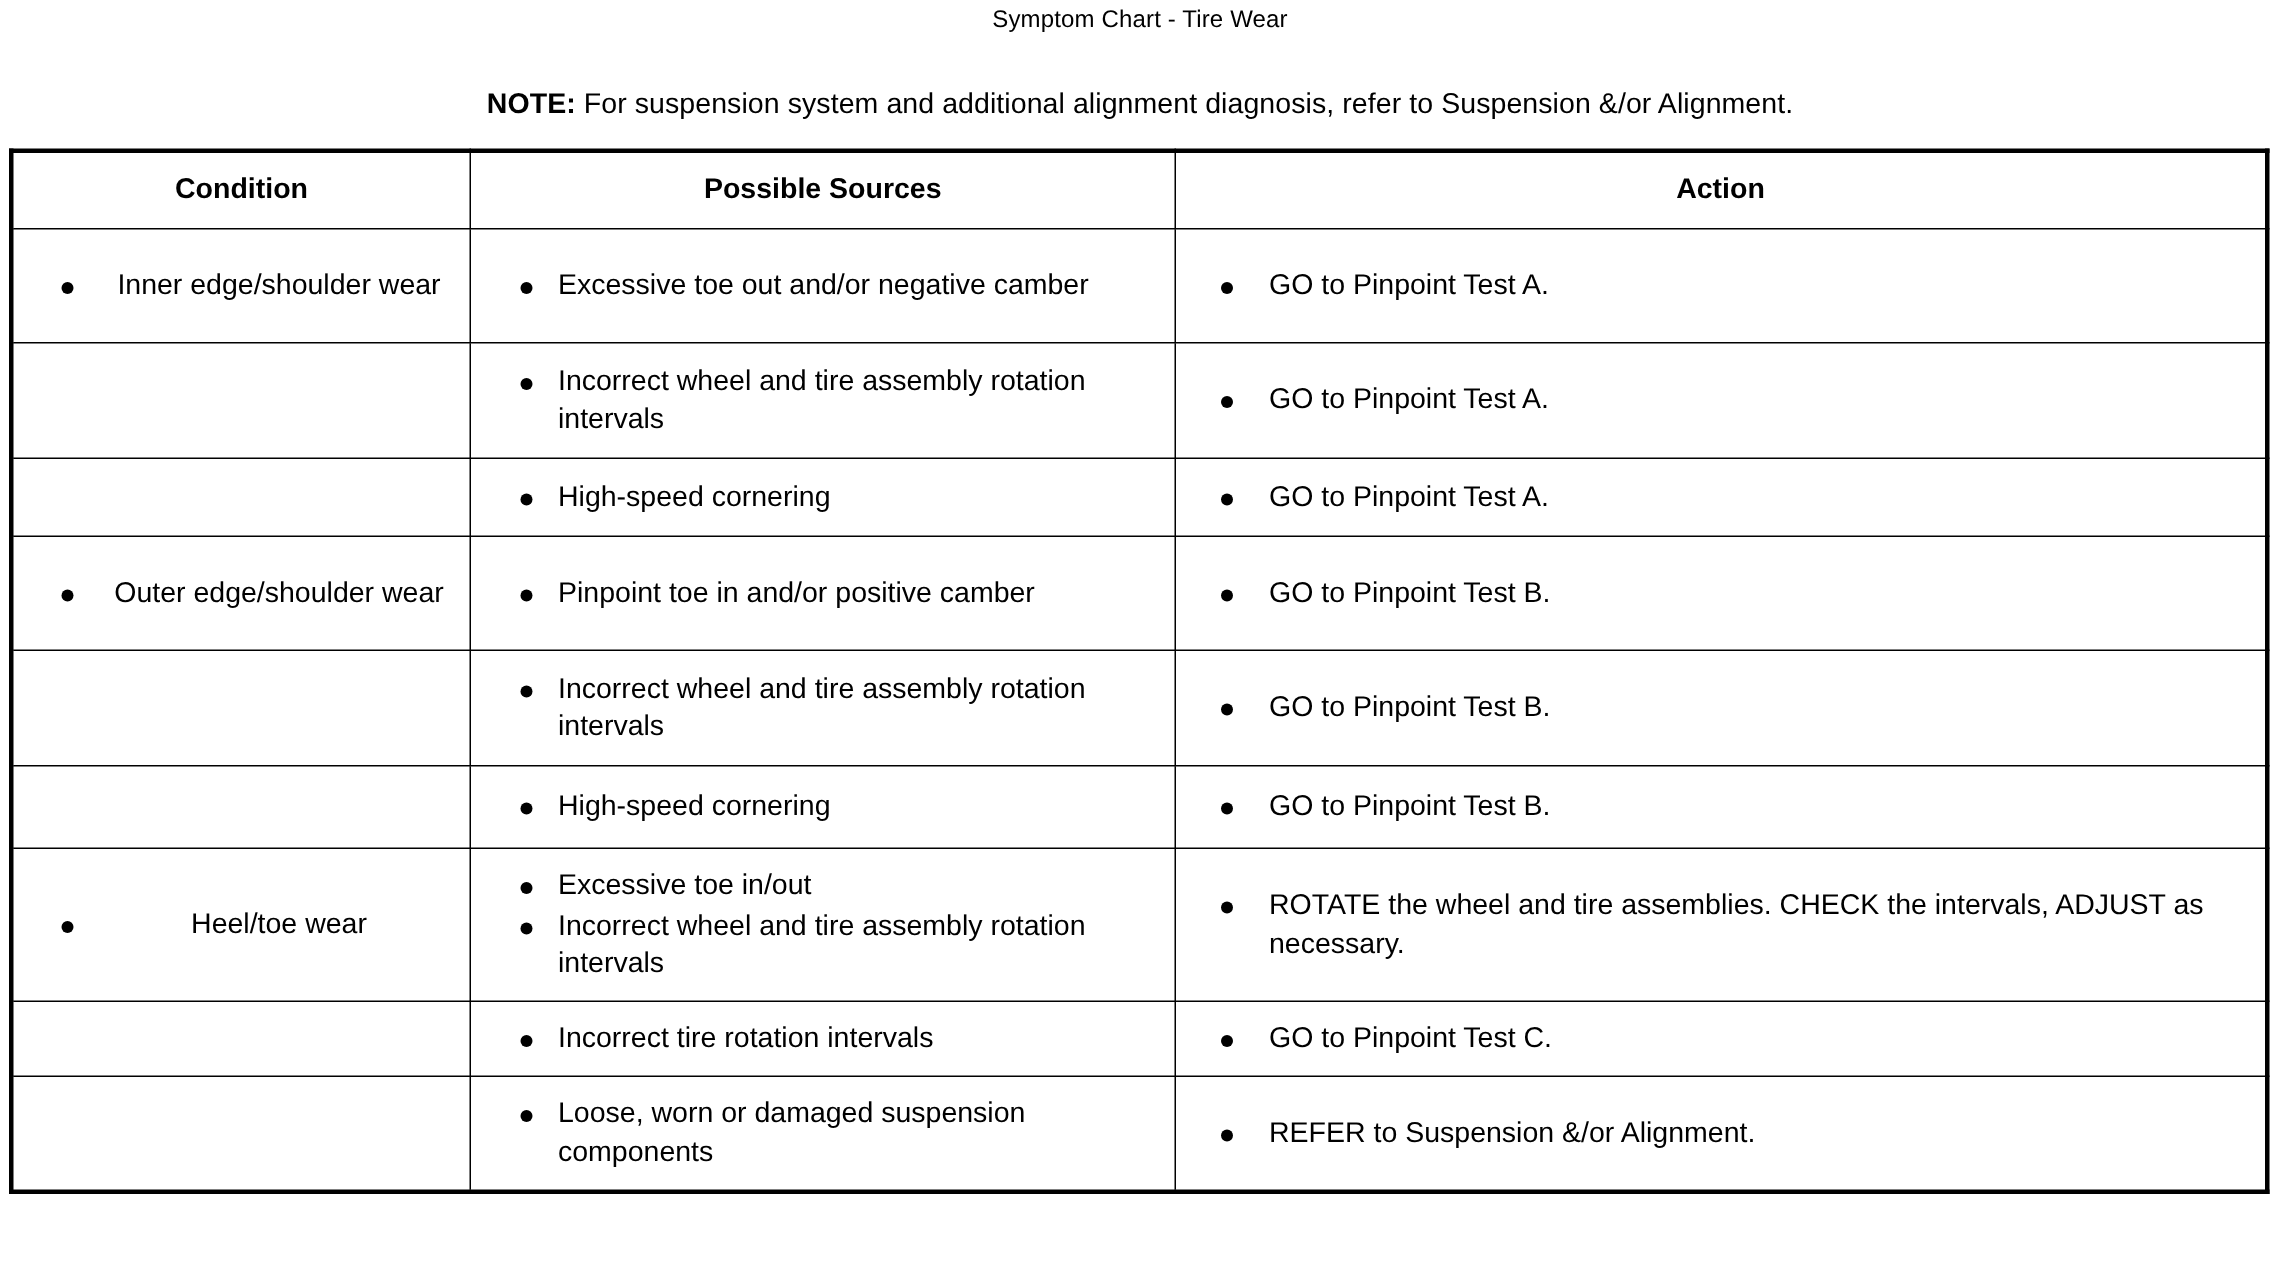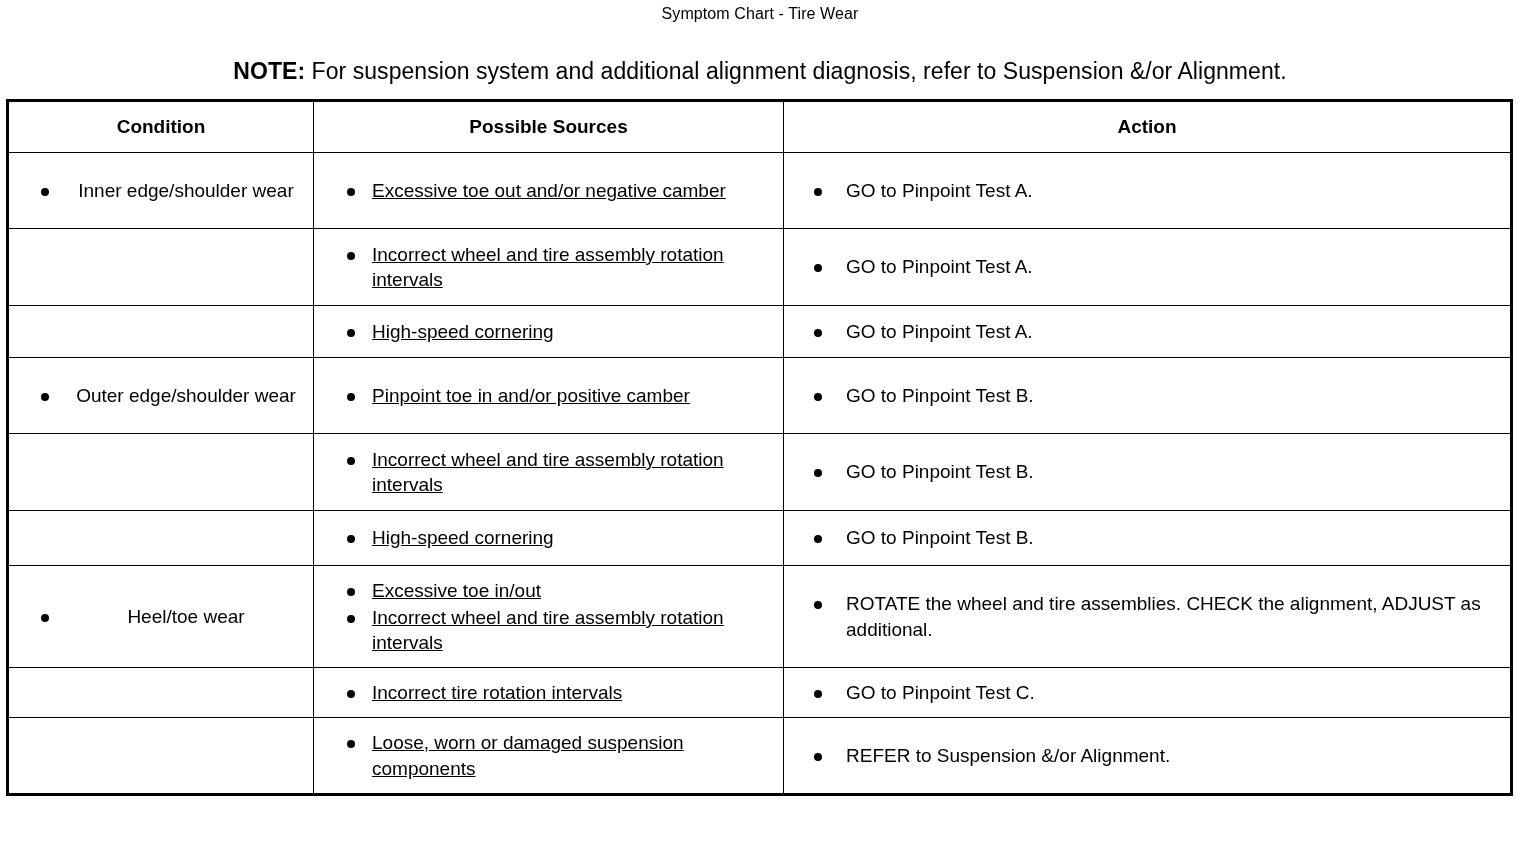--- a/index.html
+++ b/index.html
@@ -21,21 +21,21 @@
     font-size: 16px;
     font-weight: normal;
     line-height: 1;
     margin: 0;
     padding-top: 6px;
     letter-spacing: 0.1px;
   }
 
   .doc-note {
     text-align: center;
-    font-size: 23px;
+    font-size: 19px;
     line-height: 1;
     margin: 0;
     padding-top: 38px;
     letter-spacing: 0.05px;
   }
   .doc-note .note-label {
     font-weight: bold;
   }
 
   .table-wrap {
@@ -102,21 +102,21 @@
   td.cell-condition { }
   td.cell-condition ul.bl {
     padding: 0 8px 0 32px;
   }
   td.cell-condition ul.bl li { padding-left: 26px; text-align: center; }
 
   
   td.cell-sources ul.bl {
     padding: 0 10px 0 33px;
   }
-  td.cell-sources ul.bl li { padding-left: 25px; text-decoration: underline; }
+  td.cell-sources ul.bl li { padding-left: 25px; }
   td.cell-sources ul.bl li + li { margin-top: 2px; }
 
   
   td.cell-action ul.bl {
     padding: 0 12px 0 30px;
   }
   td.cell-action ul.bl li { padding-left: 32px; }
 
   td.empty-cell { }
 </style>
@@ -288,21 +288,21 @@
               <li>
                 <span class="bullet"></span>
                 <span class="txt">Incorrect wheel and tire assembly rotation intervals</span>
               </li>
             </ul>
           </td>
           <td class="cell-action">
             <ul class="bl">
               <li>
                 <span class="bullet"></span>
-                <span class="txt">ROTATE the wheel and tire assemblies. CHECK the alignment, ADJUST as additional.</span>
+                <span class="txt">ROTATE the wheel and tire assemblies. CHECK the intervals, ADJUST as necessary.</span>
               </li>
             </ul>
           </td>
         </tr>
         <tr style="height: 50px;">
           <td class="cell-condition empty-cell"></td>
           <td class="cell-sources">
             <ul class="bl">
               <li>
                 <span class="bullet"></span>

